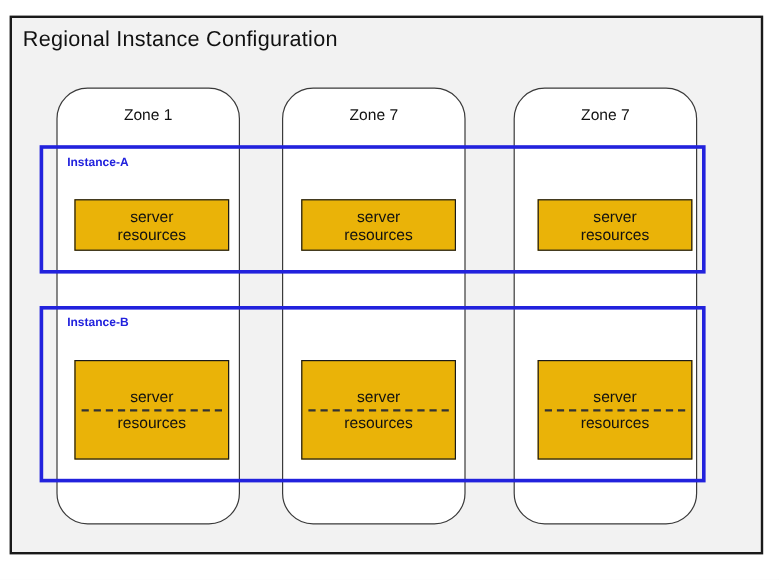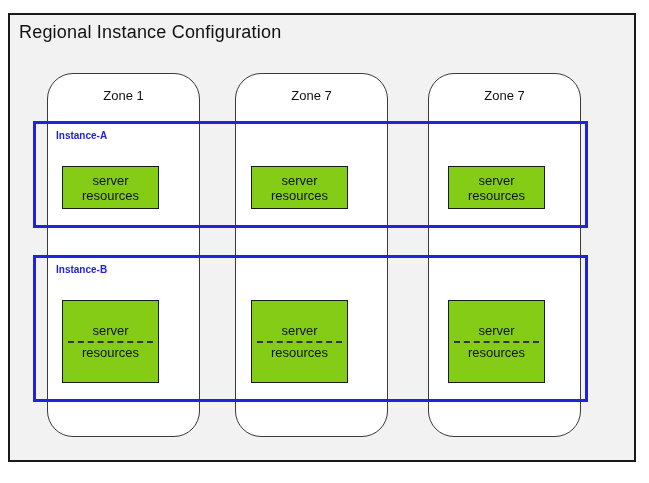--- a/index.html
+++ b/index.html
@@ -56,22 +56,22 @@
   .instance-label {
     position: absolute;
     left: 20px; top: 6px;
     font-size: 10px;
     font-weight: bold;
     color: #2222dd;
     white-space: nowrap;
   }
   .server-box {
     position: absolute;
-    width: 97px;
-    background: #84cc16;
+    width: 129px;
+    background: #eab308;
     border: 1px solid #1a1a1a;
     z-index: 3;
     display: flex;
     flex-direction: column;
     align-items: center;
     justify-content: center;
     font-size: 13px;
     line-height: 15px;
     color: #111111;
     text-align: center;

